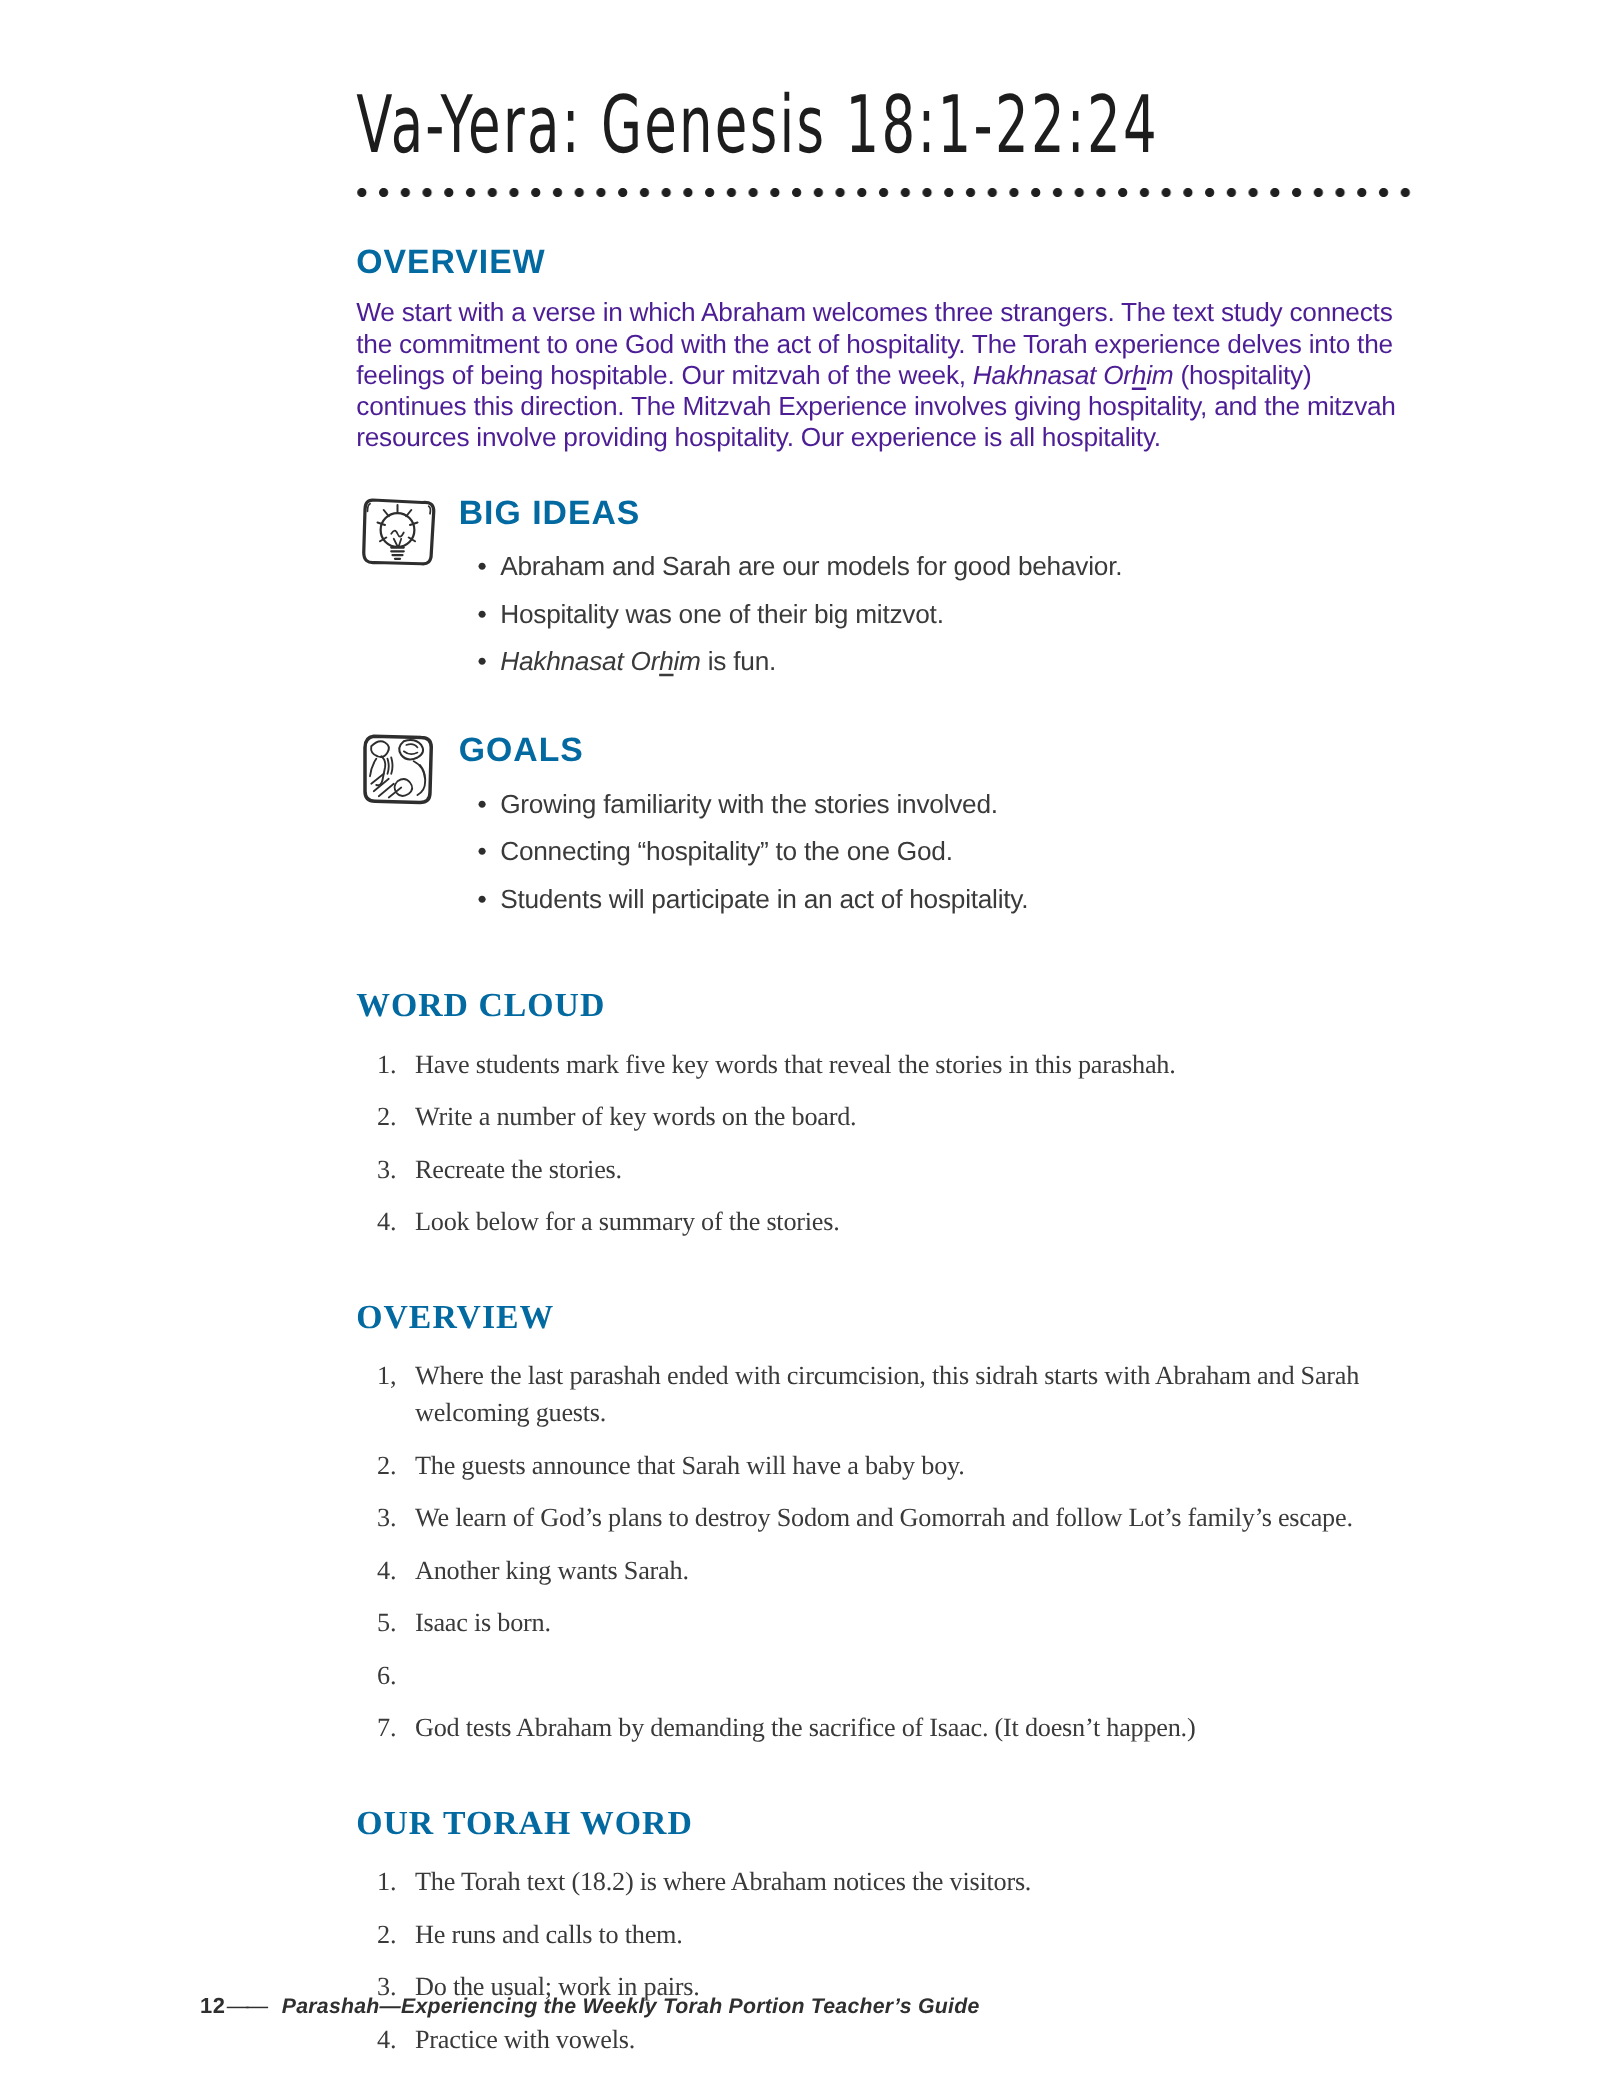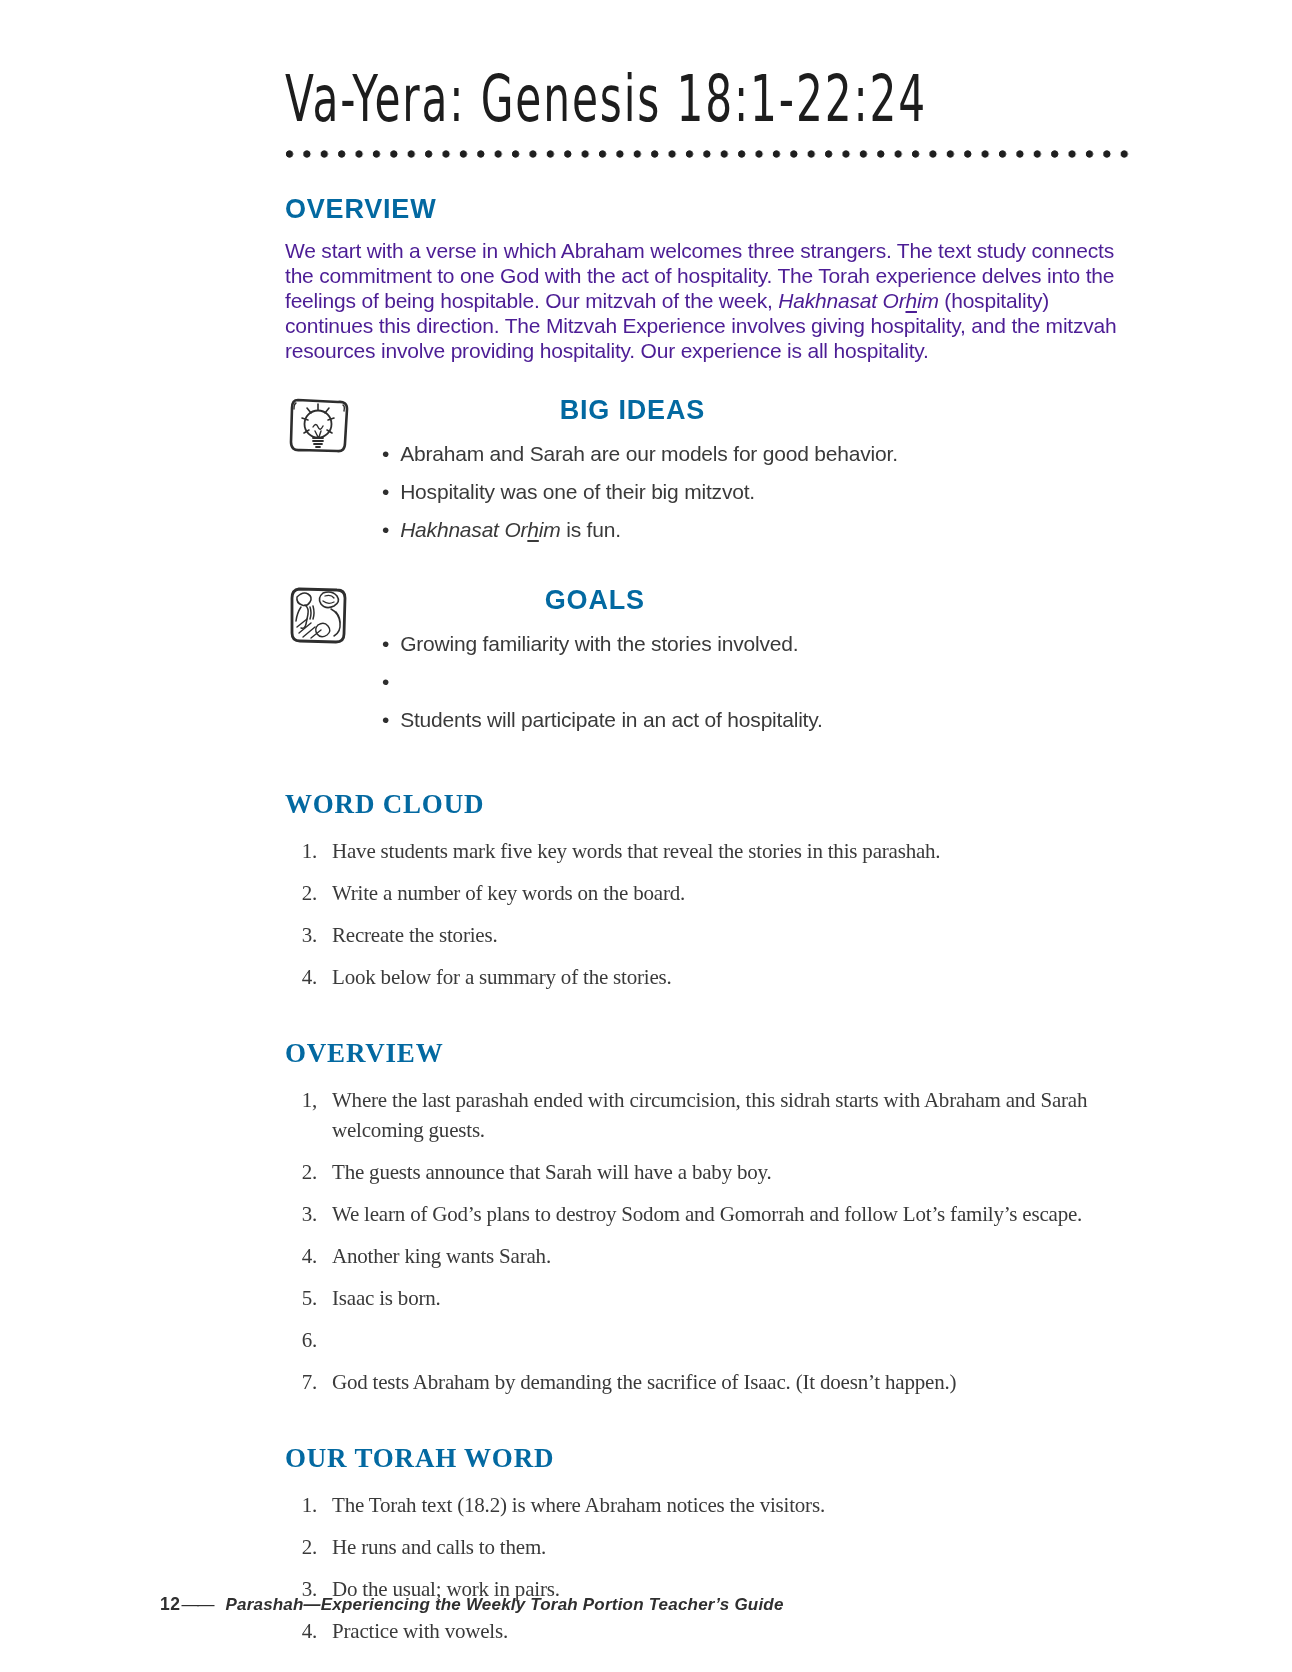--- a/index.html
+++ b/index.html
@@ -28,21 +28,21 @@
     margin:0 0 13px 0;
   }
   .sec-overview1{margin-top:34px;}
   .para{
     font-size:21px;line-height:25px;color:#4c1d95;width:852px;margin:0;
     letter-spacing:-0.2px;
   }
   .it{font-style:italic;}
   .hund{font-style:italic;text-decoration:underline;text-underline-offset:3px;}
 
-  .icon-sec{display:flex;margin-top:30px;text-align:center;}
+  .icon-sec{display:flex;margin-top:30px;}
   .icon-box{flex:none;width:68px;height:68px;margin-right:14px;}
   .icon-col{padding-top:2px;}
   .blist{margin-top:8px;margin-left:15px;}
   .brow{display:flex;font-size:21px;line-height:29px;margin-bottom:9px;letter-spacing:-0.2px;}
   .bullet{flex:none;margin-right:11px;color:#2e2e2e;}
 
   .plain-sec{margin-top:46px;font-family:Liberation Serif, serif;}
   .nlist{margin-top:16px;margin-left:6px;}
   .nrow{display:flex;font-size:21px;line-height:30px;margin-bottom:12px;letter-spacing:-0.2px;}
   .nnum{flex:none;width:26px;text-align:right;margin-right:15px;color:#3a3a3a;}
@@ -117,20 +117,21 @@
     </div>
     <div class="icon-col">
       <div class="h2">GOALS</div>
       <div class="blist">
         <div class="brow">
           <span class="bullet">•</span>
           <span>Growing familiarity with the stories involved.</span>
         </div>
         <div class="brow">
           <span class="bullet">•</span>
+          <span>Connecting “hospitality” to the one God.</span>
         </div>
         <div class="brow">
           <span class="bullet">•</span>
           <span>Students will participate in an act of hospitality.</span>
         </div>
       </div>
     </div>
   </div>
 
   <div class="plain-sec">

